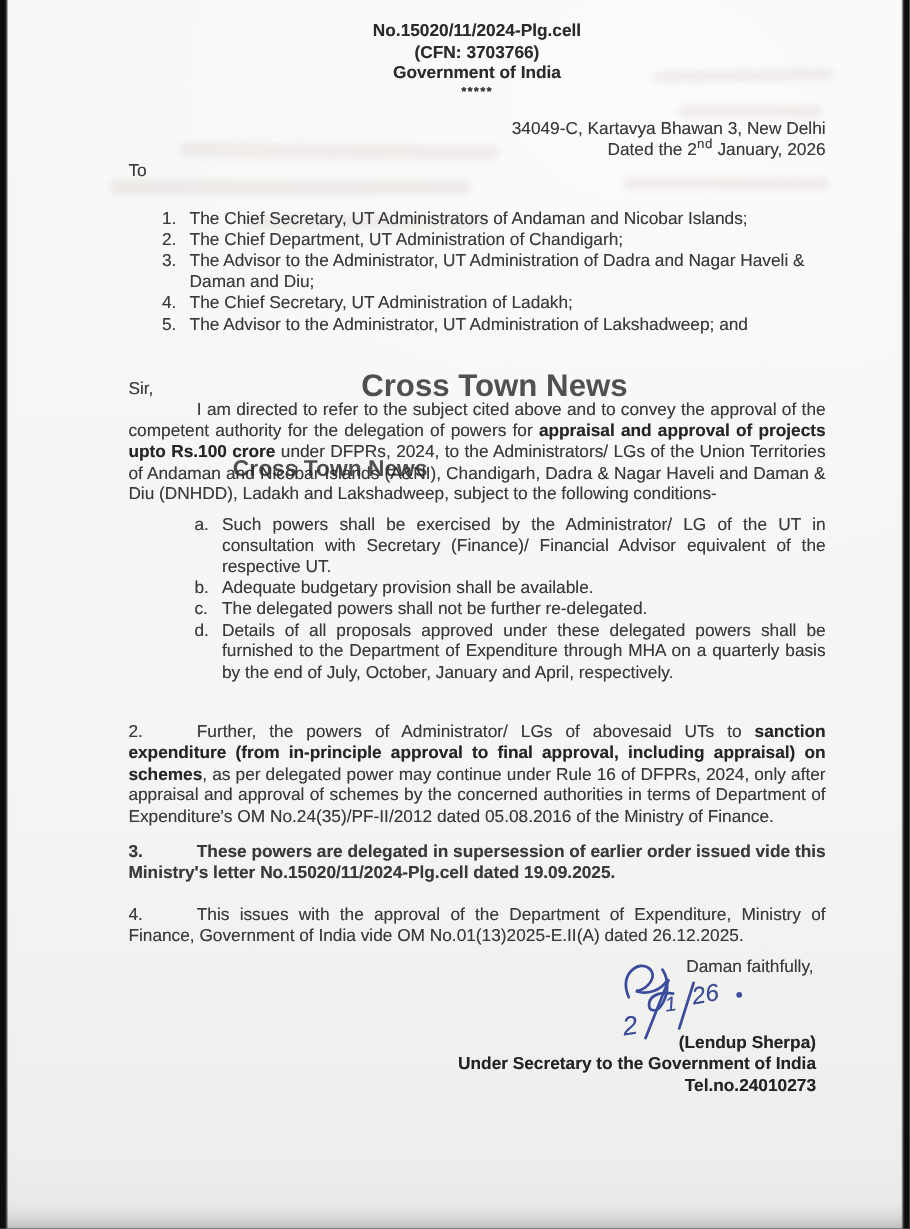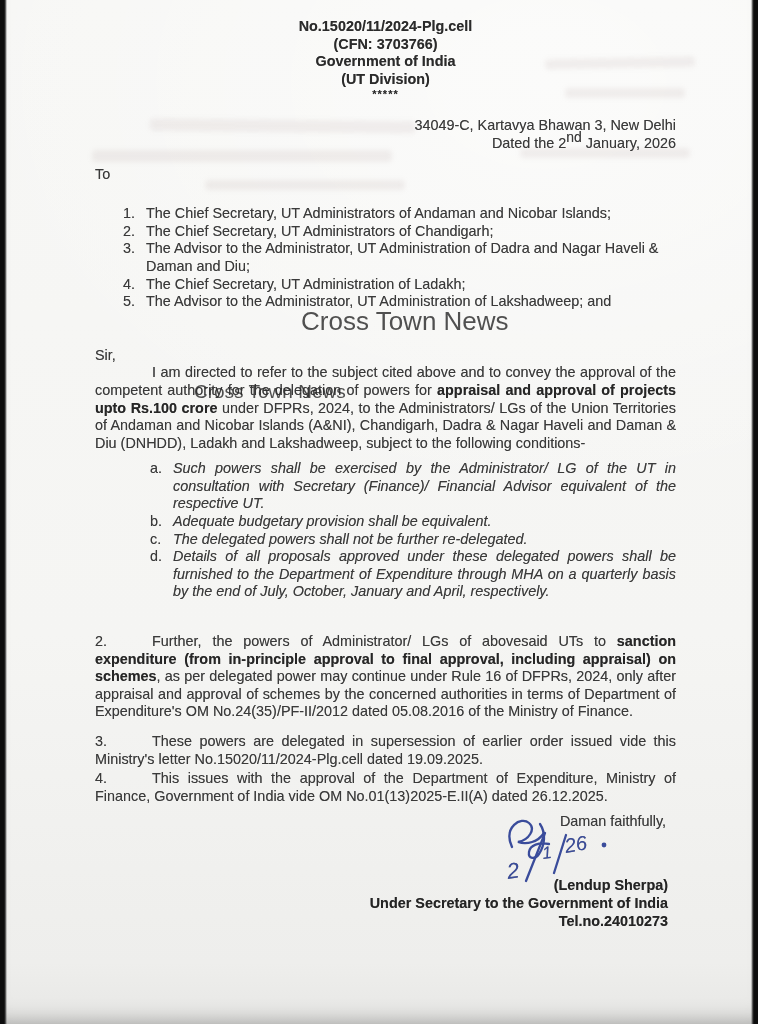--- a/index.html
+++ b/index.html
@@ -16,54 +16,54 @@
     box-shadow:inset 0 -14px 22px -14px rgba(0,0,0,.35);
   }
   .edge{position:absolute;top:0;height:100%;z-index:6;}
   .edge.left{left:0;width:7px;background:linear-gradient(90deg,#0d0d0d 0 4px,#2b2b2b 5px,rgba(43,43,43,0) 7px);}
   .edge.right{right:0;width:7px;background:linear-gradient(270deg,#0d0d0d 0 4px,#2e2e2e 5px,rgba(46,46,46,0) 7px);}
 
   
   .ghost{position:absolute;background:rgba(148,120,122,.10);filter:blur(2.5px);border-radius:4px;z-index:1;}
 
   .content{
-    position:absolute;left:95px;top:18px;width:581px;z-index:3;
+    position:absolute;left:107px;top:18px;width:581px;z-index:3;
     color:#3a3a3a;font-size:14.4px;line-height:17.6px;
     text-shadow:0 0 .4px rgba(70,70,70,.55);
   }
   .b,.bold{font-weight:700;color:#262626;}
   .header{text-align:center;font-weight:700;color:#2b2b2b;}
   .header .hline{line-height:17.6px;}
   .header .stars{font-size:11px;line-height:13px;letter-spacing:1px;}
   .dateline{text-align:right;margin-top:16px;}
-  .dateline .sup{font-size:14px;vertical-align:super;line-height:0;}
-  .to-label{margin-top:13px;}
+  .dateline .sup{font-size:11px;vertical-align:super;line-height:0;font-family:Liberation Mono, monospace;}
+  .to-label{margin-top:0;}
   .addr-list{margin-top:22px;padding-left:28px;}
   .addr-list .li{display:flex;}
   .addr-list .marker{width:23px;flex:none;}
   .addr-list .txt{flex:1;}
   .subject{margin-top:10px;font-weight:700;color:#262626;text-align:justify;}
   .sir{margin-top:36px;}
   .para{text-align:justify;}
   .p1{text-indent:57px;}
   .cond-list{margin-top:8px;padding-left:55px;}
   .cond-list .li{display:flex;}
   .cond-list .marker{width:23px;flex:none;}
-  .cond-list .txt{flex:1;text-align:justify;font-style:italic;}
+  .cond-list .txt{flex:1;text-align:justify;}
   .pnum{margin-top:32px;}
   .pnum .num{display:inline-block;width:57px;}
-  .p3{margin-top:12px;}
-  .p4{margin-top:2px;}
+  .p3{margin-top:12px;font-weight:bold;}
+  .p4{margin-top:17px;}
   .closing{margin-top:8px;text-align:right;padding-right:10px;}
   .sig-area{position:relative;height:46px;}
   .sig-svg{position:absolute;right:50px;top:-16px;overflow:visible;}
   .sig-block{text-align:right;padding-right:8px;font-weight:700;color:#242424;line-height:17.8px;}
 
   .watermark{position:absolute;color:rgba(43,43,43,.82);z-index:4;white-space:nowrap;
-    font-family:"Liberation Sans",sans-serif;}
+    font-family:"Liberation Sans",sans-serif;font-weight:bold;}
   .wm1{left:301px;top:306px;font-size:26px;}
   .wm2{left:194px;top:381px;font-size:19px;}
 </style>
 </head>
 <body>
 
 <div class="sheet">
 
   <div class="ghost" style="left:545px;top:58px;width:150px;height:10px;transform:rotate(-1deg);"></div>
   <div class="ghost" style="left:565px;top:88px;width:120px;height:10px;"></div>
@@ -77,39 +77,38 @@
 
   <div class="watermark wm1">Cross Town News</div>
   <div class="watermark wm2">Cross Town News</div>
 
   <div class="content">
 
     <div class="header">
       <div class="hline">No.15020/11/2024-Plg.cell</div>
       <div class="hline">(CFN: 3703766)</div>
       <div class="hline">Government of India</div>
-      <div class="hline">(UT Division)</div>
       <div class="stars">*****</div>
     </div>
 
     <div class="dateline">
       <div>34049-C, Kartavya Bhawan 3, New Delhi</div>
       <div><span>Dated the  2</span><span class="sup">nd</span><span> January, 2026</span></div>
     </div>
 
     <div class="to-label">To</div>
 
     <div class="addr-list">
         <div class="li">
           <span class="marker">1.</span>
           <span class="txt">The Chief Secretary, UT Administrators of Andaman and Nicobar Islands;</span>
         </div>
         <div class="li">
           <span class="marker">2.</span>
-          <span class="txt">The Chief Secretary, UT Administrators of Chandigarh;</span>
+          <span class="txt">The Chief Department, UT Administration of Chandigarh;</span>
         </div>
         <div class="li">
           <span class="marker">3.</span>
           <span class="txt">The Advisor to the Administrator, UT Administration of Dadra and Nagar Haveli &amp; Daman and Diu;</span>
         </div>
         <div class="li">
           <span class="marker">4.</span>
           <span class="txt">The Chief Secretary, UT Administration of Ladakh;</span>
         </div>
         <div class="li">
@@ -123,21 +122,21 @@
 
     <div class="para p1"><span>I am directed to refer to the subject cited above and to convey the approval of the competent authority for the delegation of powers for </span><span class="b">appraisal and approval of projects upto Rs.100 crore</span><span> under DFPRs, 2024, to the Administrators/ LGs of the Union Territories of Andaman and Nicobar Islands (A&amp;NI), Chandigarh, Dadra &amp; Nagar Haveli and Daman &amp; Diu (DNHDD), Ladakh and Lakshadweep, subject to the following conditions-</span></div>
 
     <div class="cond-list">
         <div class="li">
           <span class="marker">a.</span>
           <span class="txt">Such powers shall be exercised by the Administrator/ LG of the UT in consultation with Secretary (Finance)/ Financial Advisor equivalent of the respective UT.</span>
         </div>
         <div class="li">
           <span class="marker">b.</span>
-          <span class="txt">Adequate budgetary provision shall be equivalent.</span>
+          <span class="txt">Adequate budgetary provision shall be available.</span>
         </div>
         <div class="li">
           <span class="marker">c.</span>
           <span class="txt">The delegated powers shall not be further re-delegated.</span>
         </div>
         <div class="li">
           <span class="marker">d.</span>
           <span class="txt">Details of all proposals approved under these delegated powers shall be furnished to the Department of Expenditure through MHA on a quarterly basis by the end of July, October, January and April, respectively.</span>
         </div>
       </div>

